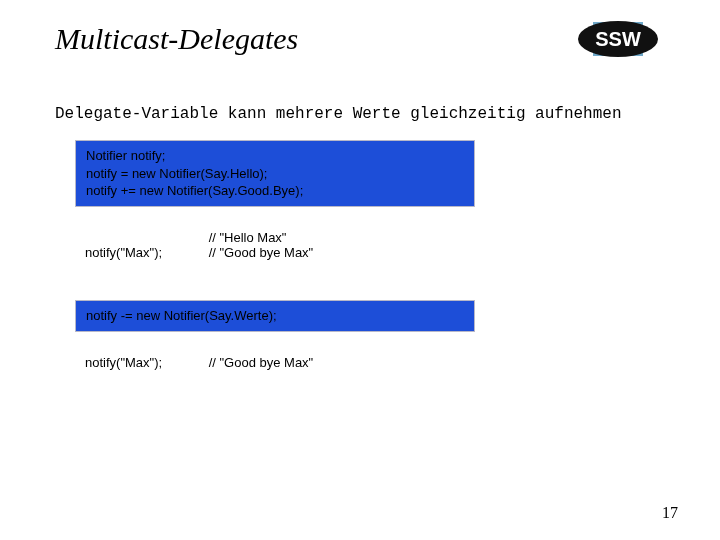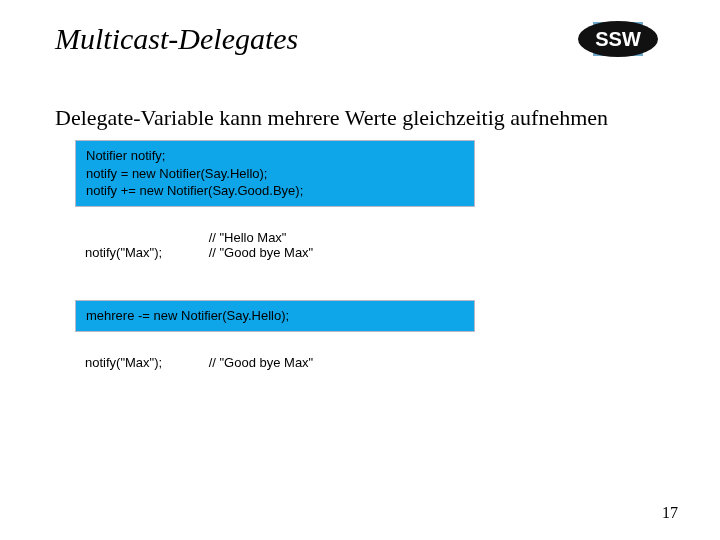--- a/index.html
+++ b/index.html
@@ -30,28 +30,28 @@
     position: absolute;
     right: 45px;
     top: 18px;
     width: 90px;
     height: 42px;
   }
   .subtitle {
     position: absolute;
     left: 55px;
     top: 105px;
-    font-family: Liberation Serif, serif;
-    font-size: 22px;
+    font-family: Liberation Mono, monospace;
+    font-size: 16px;
   }
   .codebox {
     position: absolute;
     left: 75px;
     width: 400px;
-    background: #0ea5e9;
+    background: #1d4ed8;
     border: 1px solid #b8b8c8;
     padding: 6px 10px;
     font-family: Arial, Helvetica, sans-serif;
     font-size: 13px;
     line-height: 1.35;
     box-sizing: border-box;
     white-space: pre;
   }
   .box1 { top: 140px; }
   .box2 { top: 300px; height: auto; }
@@ -93,21 +93,21 @@
   <div class="codebox box1">Notifier notify;
 notify = new Notifier(Say.Hello);
 notify += new Notifier(Say.Good.Bye);</div>
 
   <div class="row row1">
     <span class="call">notify("Max");</span>
     <span class="comment">// "Hello Max"
 // "Good bye Max"</span>
   </div>
 
-  <div class="codebox box2">mehrere -= new Notifier(Say.Hello);</div>
+  <div class="codebox box2">notify -= new Notifier(Say.Werte);</div>
 
   <div class="row row2">
     <span class="call">notify("Max");</span>
     <span class="comment">// "Good bye Max"</span>
   </div>
 
   <div class="pagenum">17</div>
 
 </div>
 

